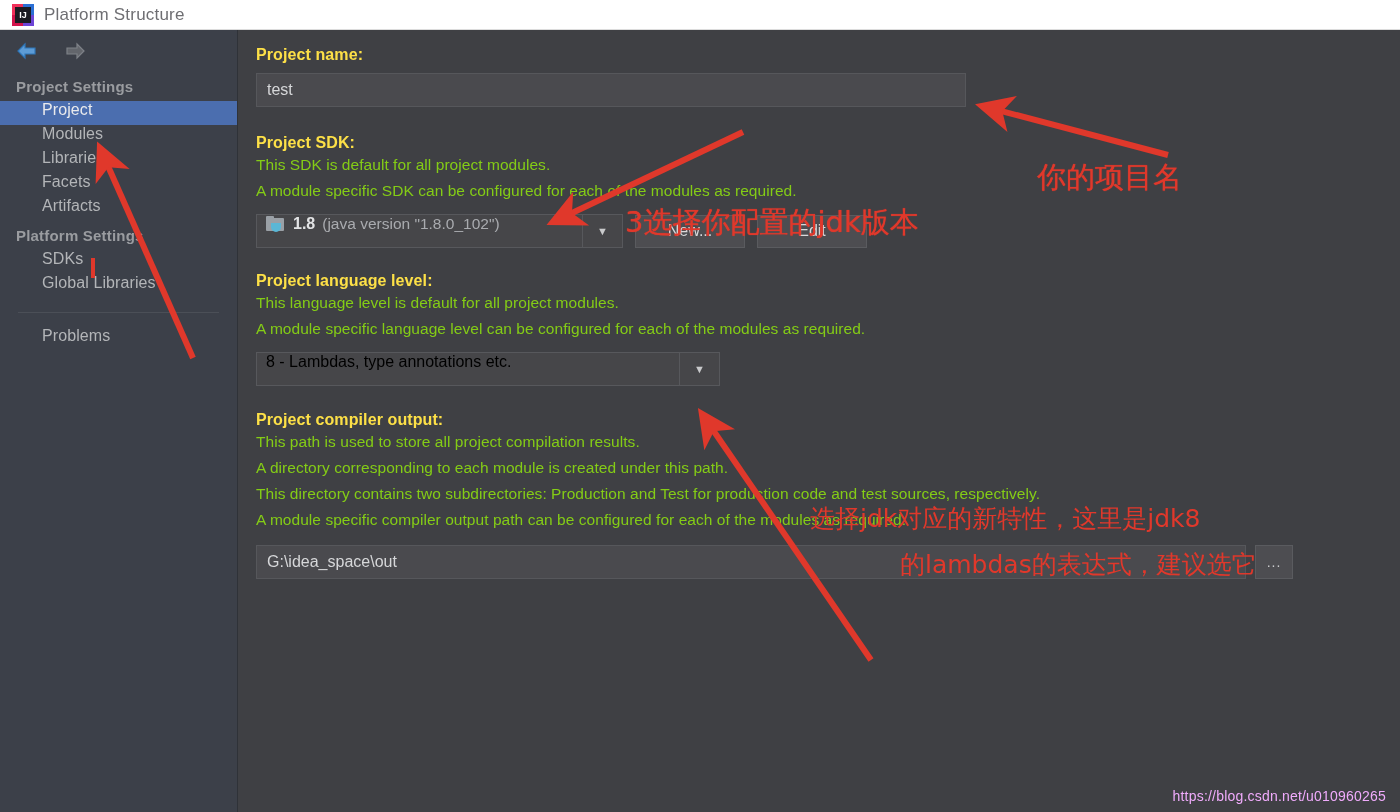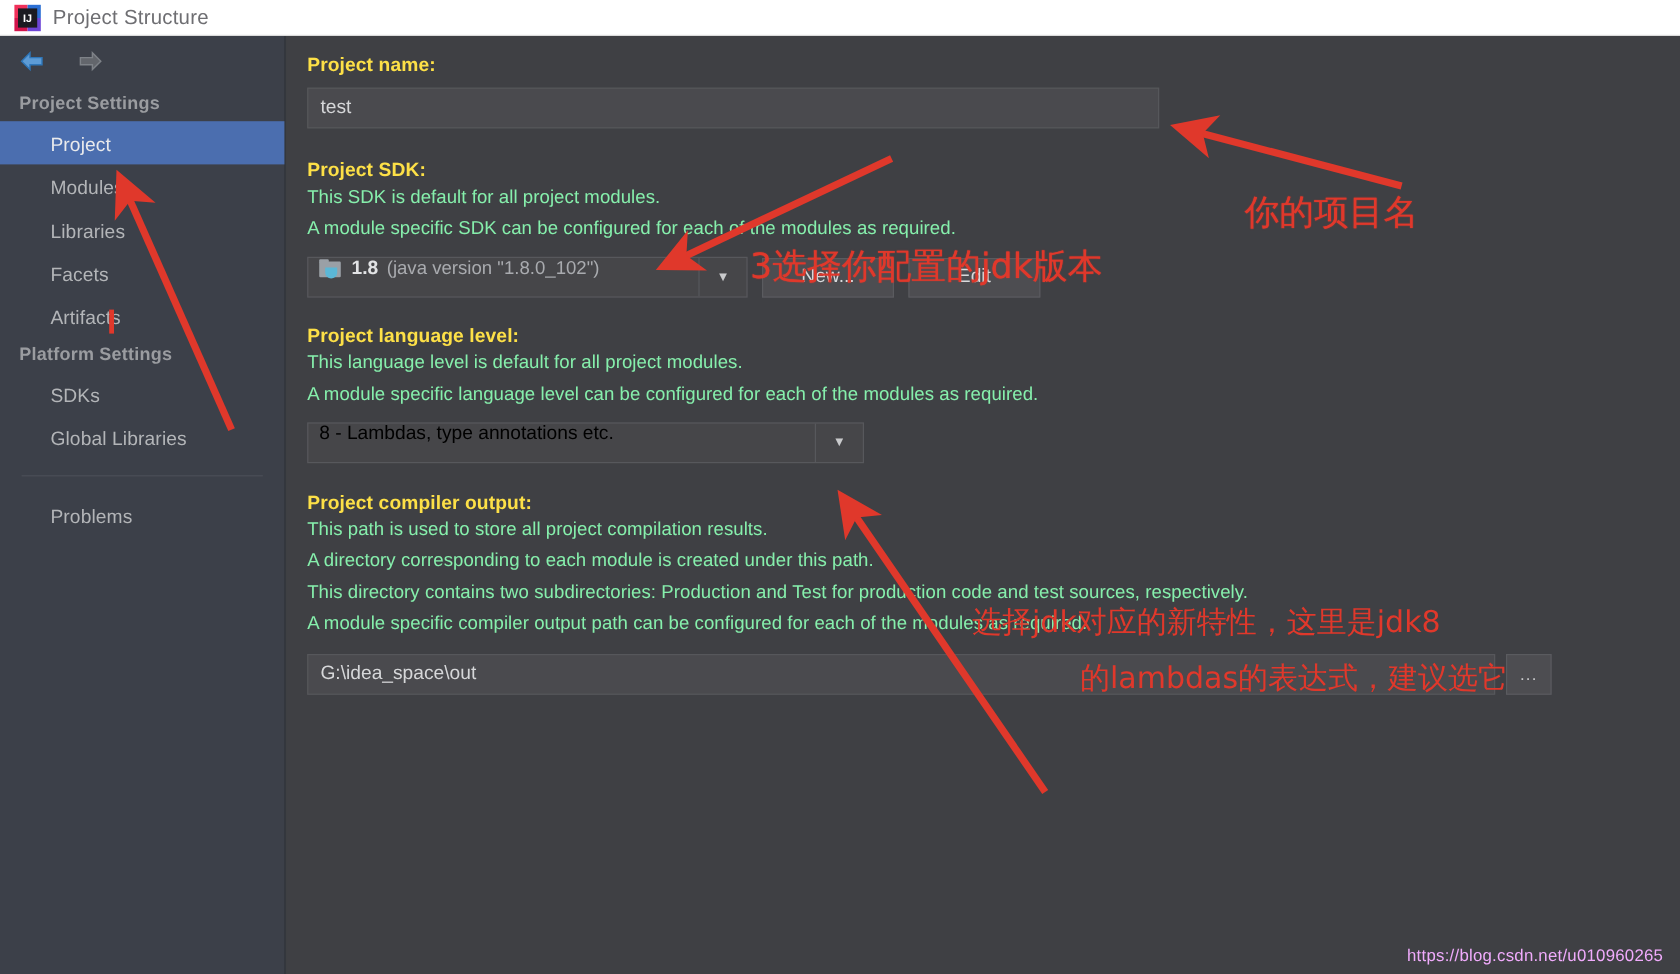--- a/index.html
+++ b/index.html
@@ -72,21 +72,21 @@
   .sect-header {
     font-size: 15px;
     font-weight: bold;
     color: #9a9ca0;
     padding: 6px 0 6px 16px;
     letter-spacing: 0.2px;
   }
   .nav-item {
     font-size: 16px;
     color: #b3b5b8;
-    padding: 12px 0 6px 42px;
+    padding: 0 0 6px 42px;
     cursor: pointer;
     letter-spacing: 0.1px;
   }
   .nav-item.selected {
     background: #4b6eaf;
     color: #e9eaec;
   }
   .nav-sep {
     height: 1px;
     background: #4b4f57;
@@ -100,21 +100,21 @@
     background: #3f4044;
     padding: 16px 0 0 17px;
   }
   .label-bold {
     font-size: 16px; font-weight: bold;
     color: #fde047;
     letter-spacing: 0.1px;
   }
   .desc-line {
     font-size: 15.5px;
-    color: #86efac;
+    color: #84cc16;
     line-height: 1.68;
     letter-spacing: 0.05px;
   }
 
   .txtfield {
     height: 34px;
     background: #4a4a4e;
     border: 1px solid #56575b;
     color: #d6d7d9;
     font-size: 16px;
@@ -218,21 +218,21 @@
 
   <div class="titlebar">
     <div class="app-logo">
       <div class="q1"></div>
         <div class="q2"></div>
         <div class="q3"></div>
         <div class="q4"></div>
       <div class="inner"></div>
       <div class="ij">IJ</div>
     </div>
-    <div class="title-text">Project Structure</div>
+    <div class="title-text">Platform Structure</div>
   </div>
 
   <div class="sidebar">
 
     <div class="nav-arrows">
       <div class="arrow-btn">
         <svg width="22" height="18" viewBox="0 0 22 18">
           <path d="M9 2 L2 9 L9 16 L9 12 L19 12 L19 6 L9 6 Z" fill="#5d9cd6" stroke="#2f76b8" stroke-width="1.2"></path>
         </svg>
       </div>

